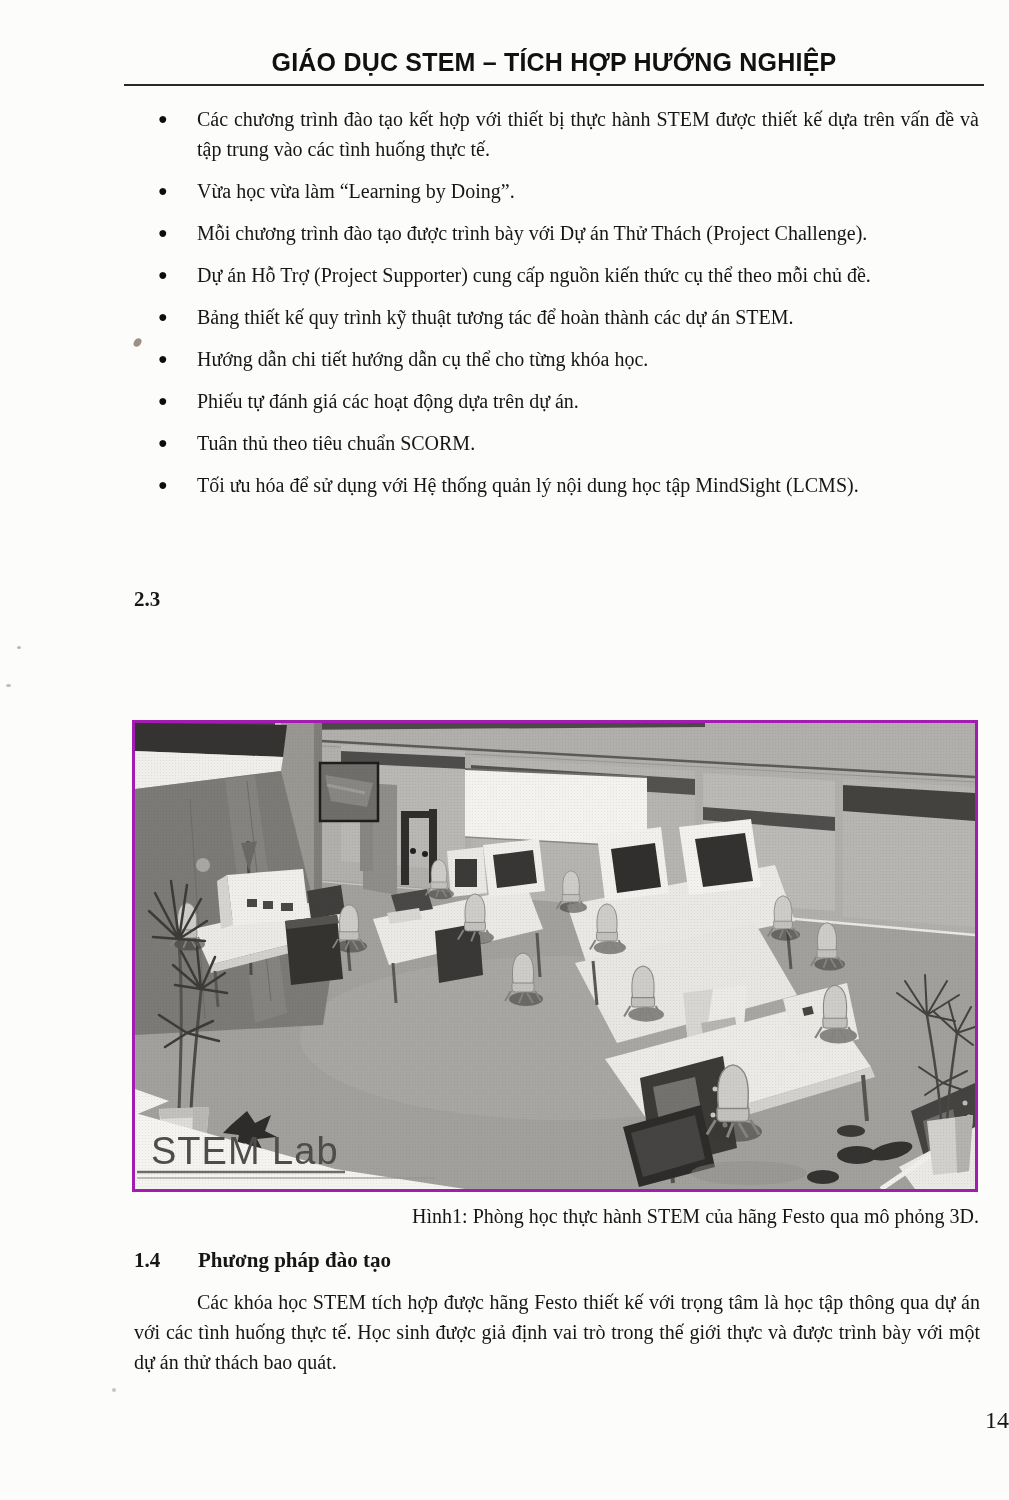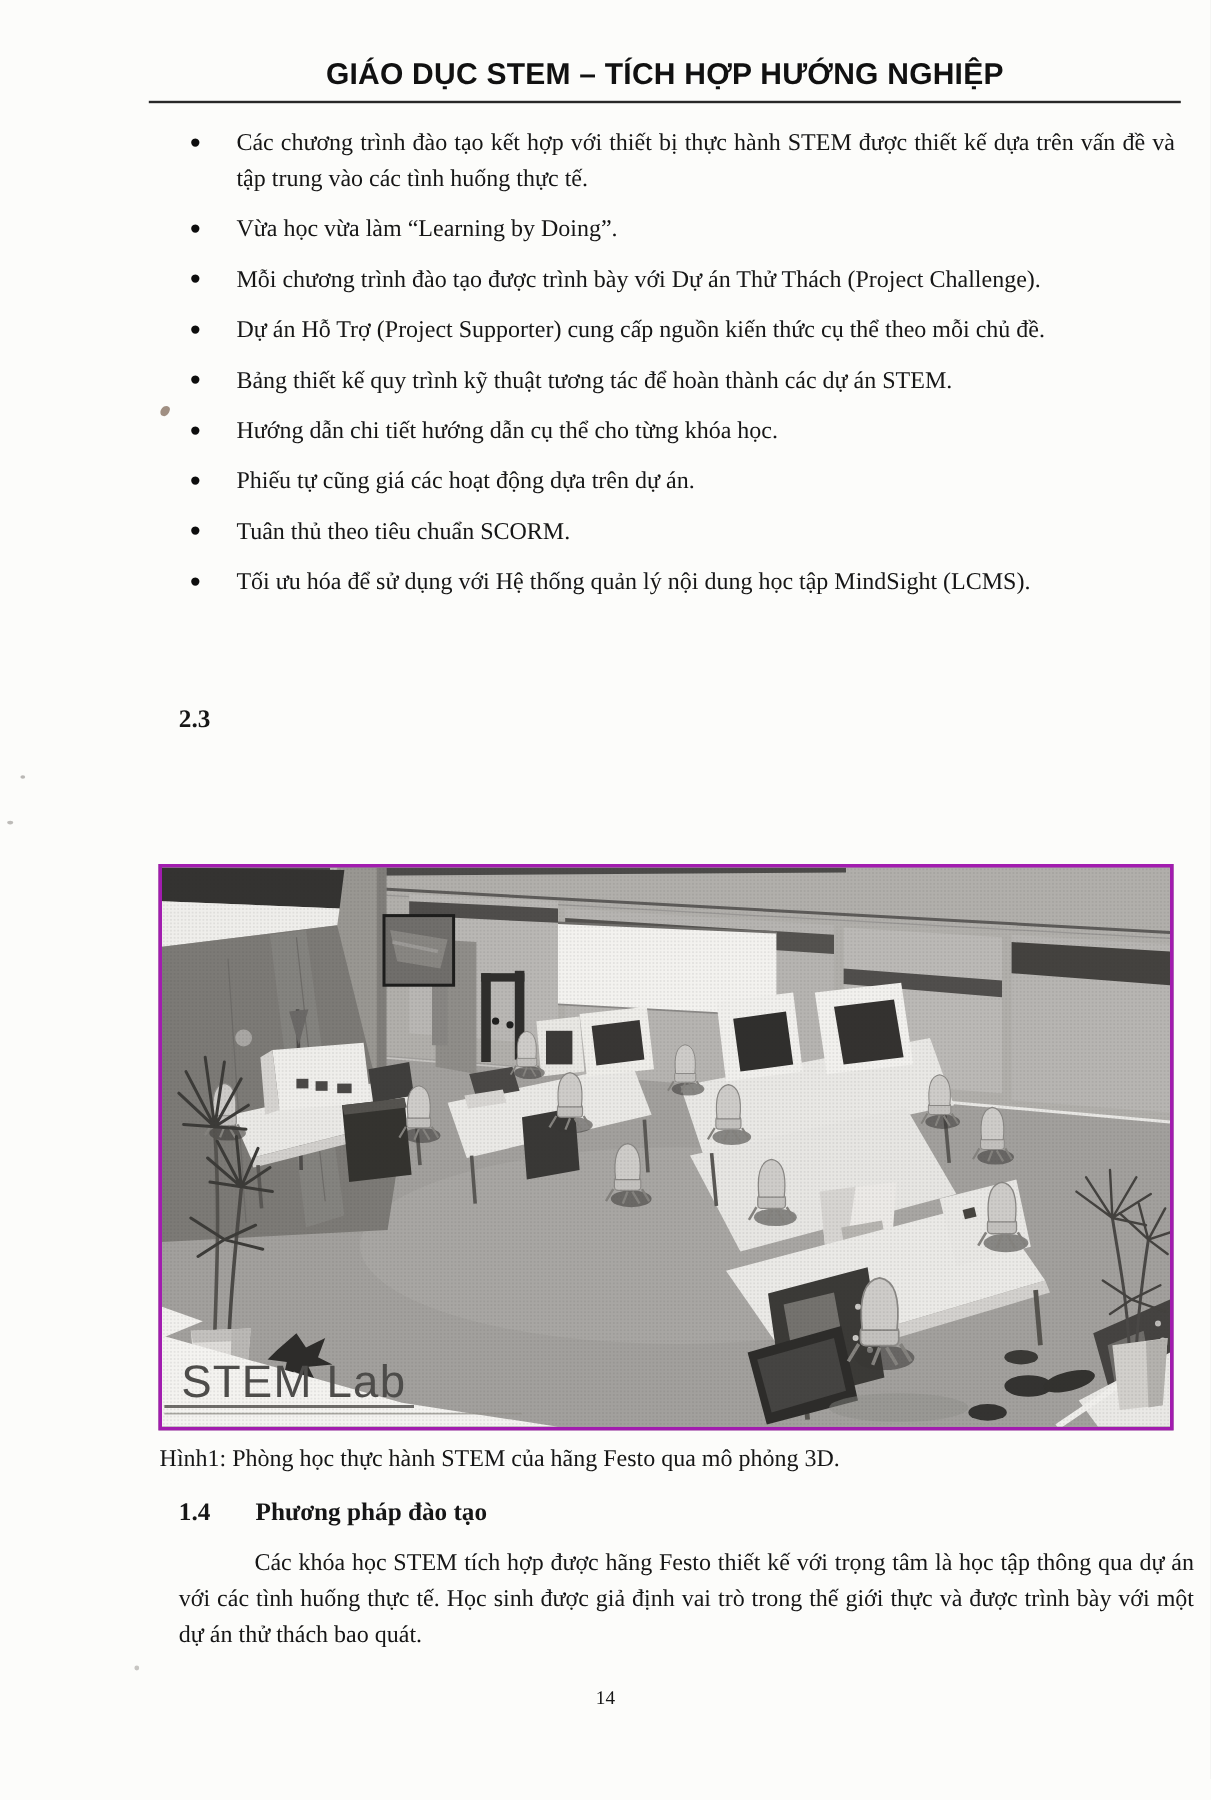--- a/index.html
+++ b/index.html
@@ -17,41 +17,41 @@
     font-family:"Liberation Sans","DejaVu Sans",sans-serif;
     font-weight:bold; font-size:25px; line-height:28px; letter-spacing:0.2px;
     color:#111;
   }
   ul.features {
     position:absolute; left:133px; top:104px; width:846px; list-style:none;
   }
   ul.features li { display:flex; margin-bottom:12px; font-size:20px; line-height:30px; }
   .blt { width:64px; padding-left:25px; flex:none; font-size:16px; color:#0d0d0d; }
   .btxt { flex:1; text-align:justify; }
-  .section { position:absolute; left:149px; width:846px; }
+  .section { position:absolute; left:134px; width:846px; }
   .sec-23 { top:584px; }
   .sec-24 { top:1245px; }
   .sec-head { display:flex; font-weight:bold; font-size:21px; line-height:30px; }
   .sec-num { width:64px; flex:none; }
   .section p {
     margin-top:12px; font-size:20px; line-height:30px;
     text-align:justify; text-indent:63px;
   }
   figure.lab {
     position:absolute; left:132px; top:720px; width:846px; height:472px;
     border:3px solid #a21caf; background:#a6a4a1; overflow:hidden;
   }
   figure.lab svg { display:block; }
   .halftone {
     position:absolute; inset:0; pointer-events:none;
     background-image:radial-gradient(rgba(40,40,40,0.10) 1px, transparent 1px);
     background-size:3px 3px; opacity:.8;
   }
-  .caption { position:absolute; left:133px; top:1205px; width:846px; text-align:left; font-size:20px; }
-  .page-number { position:absolute; left:0; top:1407px; width:1009px; text-align:center; font-size:16px; }
+  .caption { position:absolute; left:133px; top:1205px; width:846px; text-align:right; font-size:20px; }
+  .page-number { position:absolute; left:0; top:1407px; width:1009px; text-align:right; font-size:24px; }
   .speck { position:absolute; pointer-events:none; }
   .speck-a { left:134px; top:338px; width:7px; height:9px; background:#a08f82; border-radius:60% 40% 55% 45%; transform:rotate(24deg); }
   .speck-b { left:17px; top:646px; width:4px; height:3px; background:#b9b7b4; border-radius:50%; }
   .speck-c { left:6px; top:684px; width:5px; height:3px; background:#bdbbb8; border-radius:50%; }
   .speck-d { left:112px; top:1388px; width:4px; height:4px; background:#c7c5c2; border-radius:50%; }
   .wm-text { font-family:"Liberation Sans","DejaVu Sans",sans-serif; }
 </style>
 </head>
 <body>
 
@@ -81,21 +81,21 @@
     <li>
         <span class="blt">●</span>
         <span class="btxt">Bảng thiết kế quy trình kỹ thuật tương tác để hoàn thành các dự án STEM.</span>
       </li>
     <li>
         <span class="blt">●</span>
         <span class="btxt">Hướng dẫn chi tiết hướng dẫn cụ thể cho từng khóa học.</span>
       </li>
     <li>
         <span class="blt">●</span>
-        <span class="btxt">Phiếu tự cũng giá các hoạt động dựa trên dự án.</span>
+        <span class="btxt">Phiếu tự đánh giá các hoạt động dựa trên dự án.</span>
       </li>
     <li>
         <span class="blt">●</span>
         <span class="btxt">Tuân thủ theo tiêu chuẩn SCORM.</span>
       </li>
     <li>
         <span class="blt">●</span>
         <span class="btxt">Tối ưu hóa để sử dụng với Hệ thống quản lý nội dung học tập MindSight (LCMS).</span>
       </li>
   </ul>

